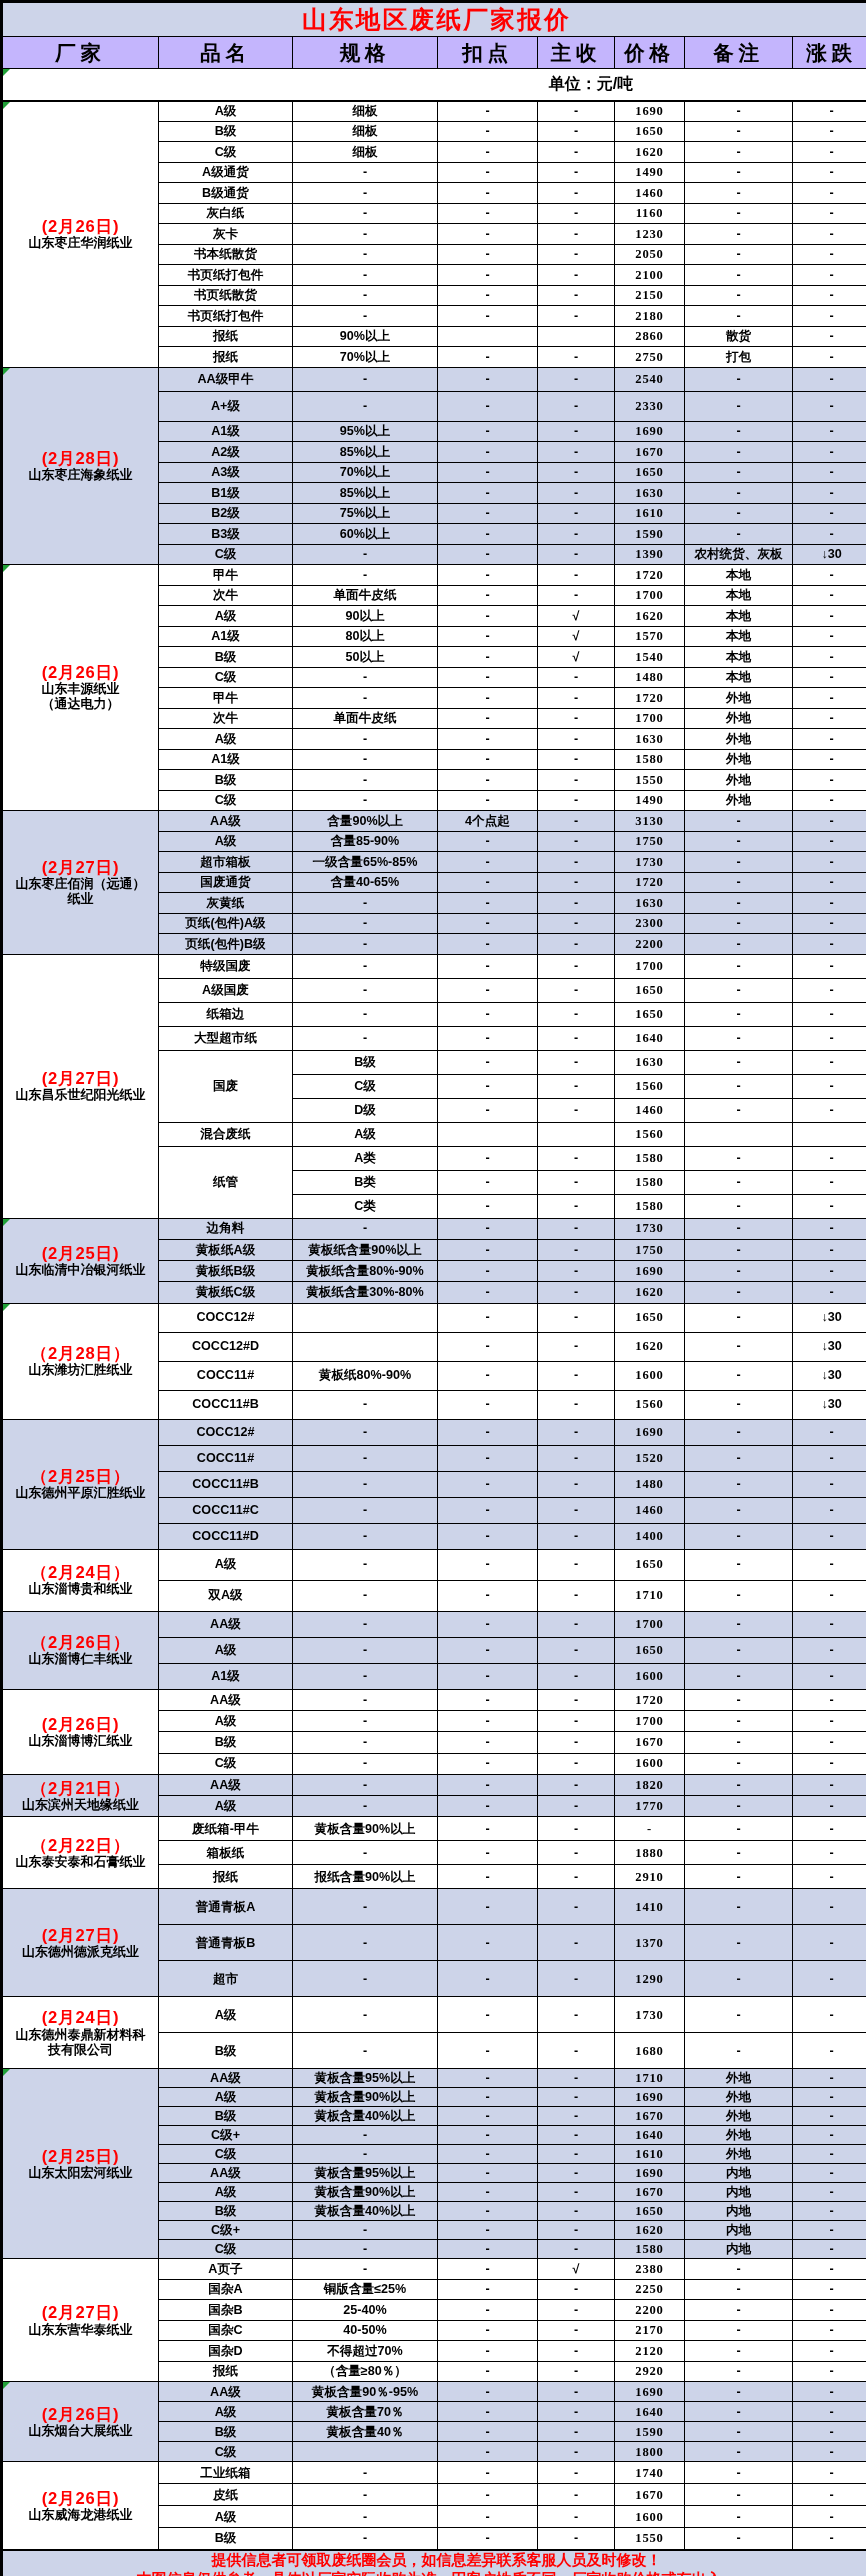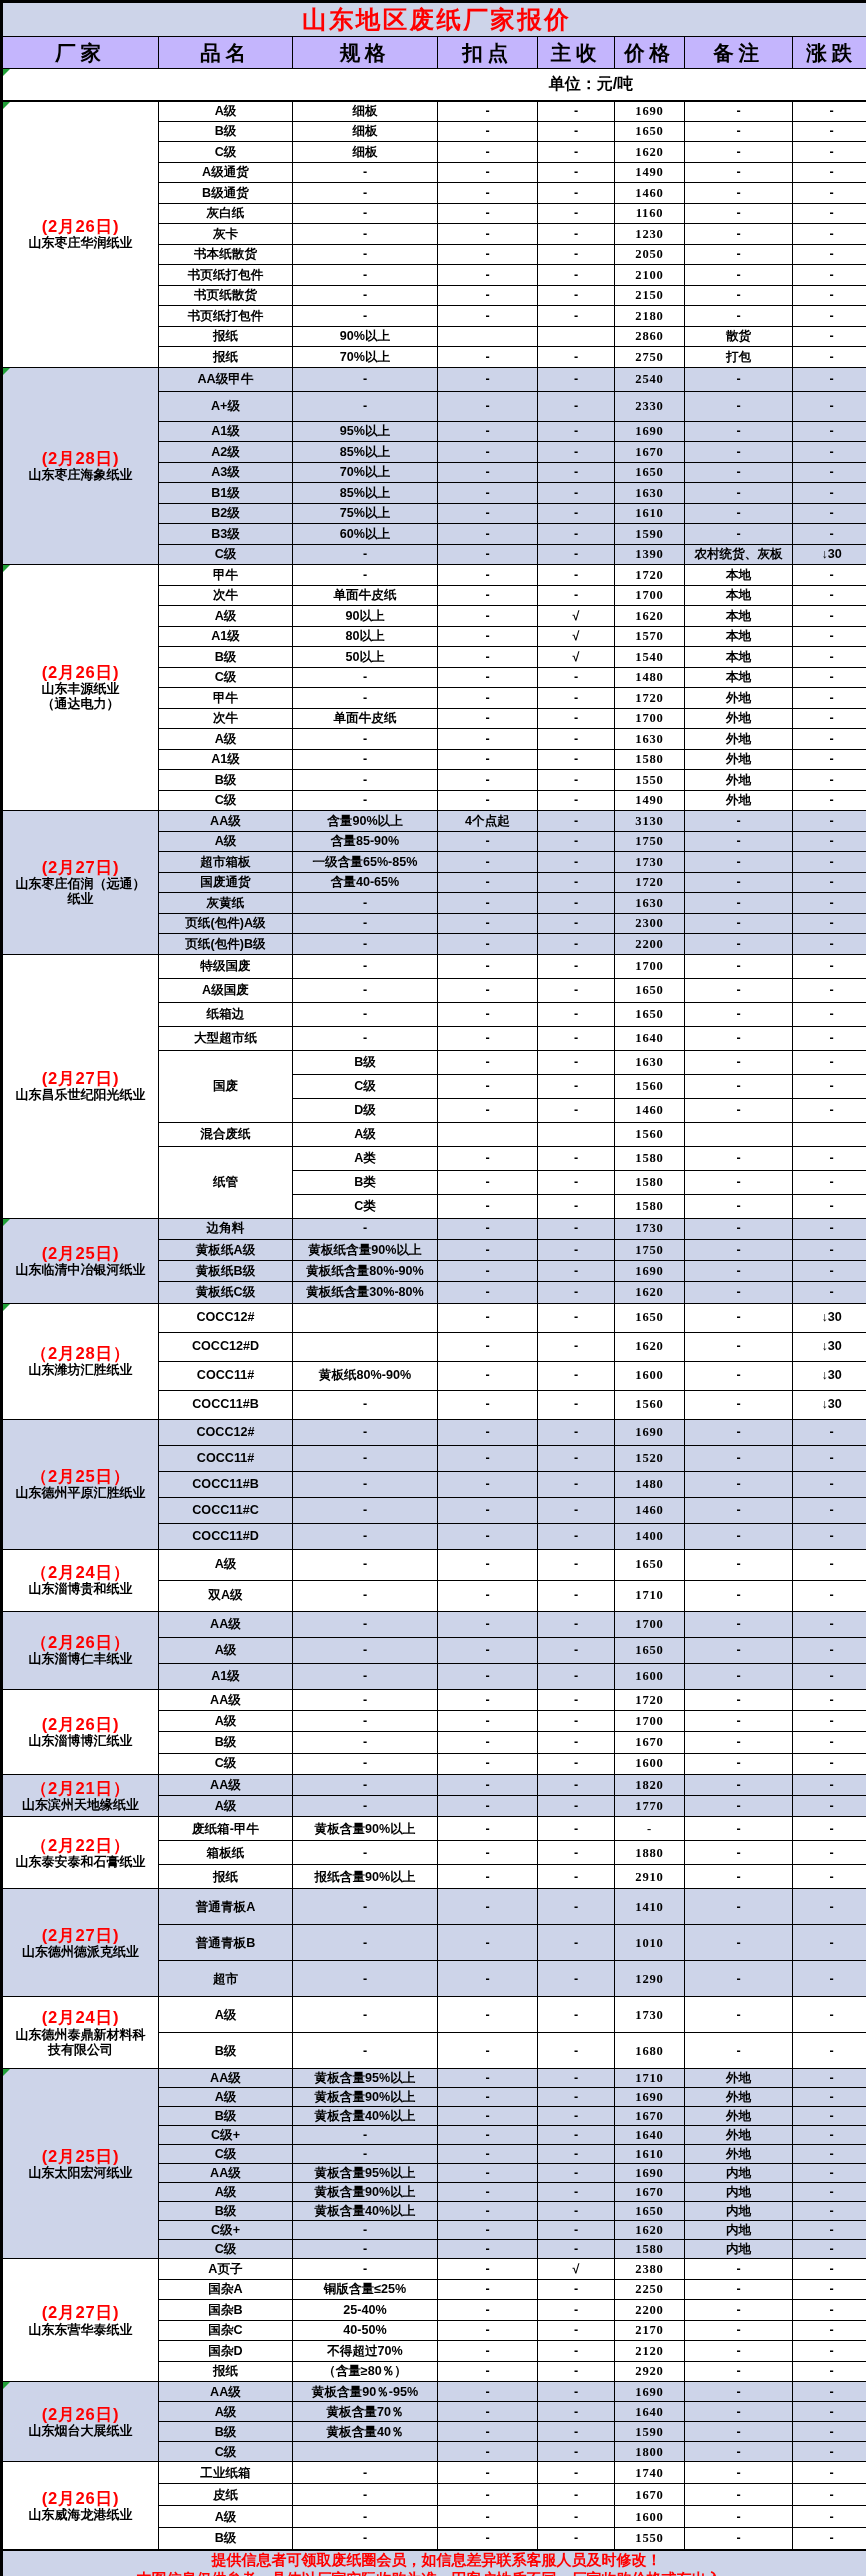--- a/index.html
+++ b/index.html
@@ -871,21 +871,21 @@
           <td class="c3">-</td>
           <td class="c4">1410</td>
           <td class="c5">-</td>
           <td class="c6">-</td>
         </tr>
         <tr>
           <td class="c0">普通青板B</td>
           <td class="c1">-</td>
           <td class="c2">-</td>
           <td class="c3">-</td>
-          <td class="c4">1010</td>
+          <td class="c4">1370</td>
           <td class="c5">-</td>
           <td class="c6">-</td>
         </tr>
         <tr>
           <td class="c0">超市</td>
           <td class="c1">-</td>
           <td class="c2">-</td>
           <td class="c3">-</td>
           <td class="c4">1290</td>
           <td class="c5">-</td>

